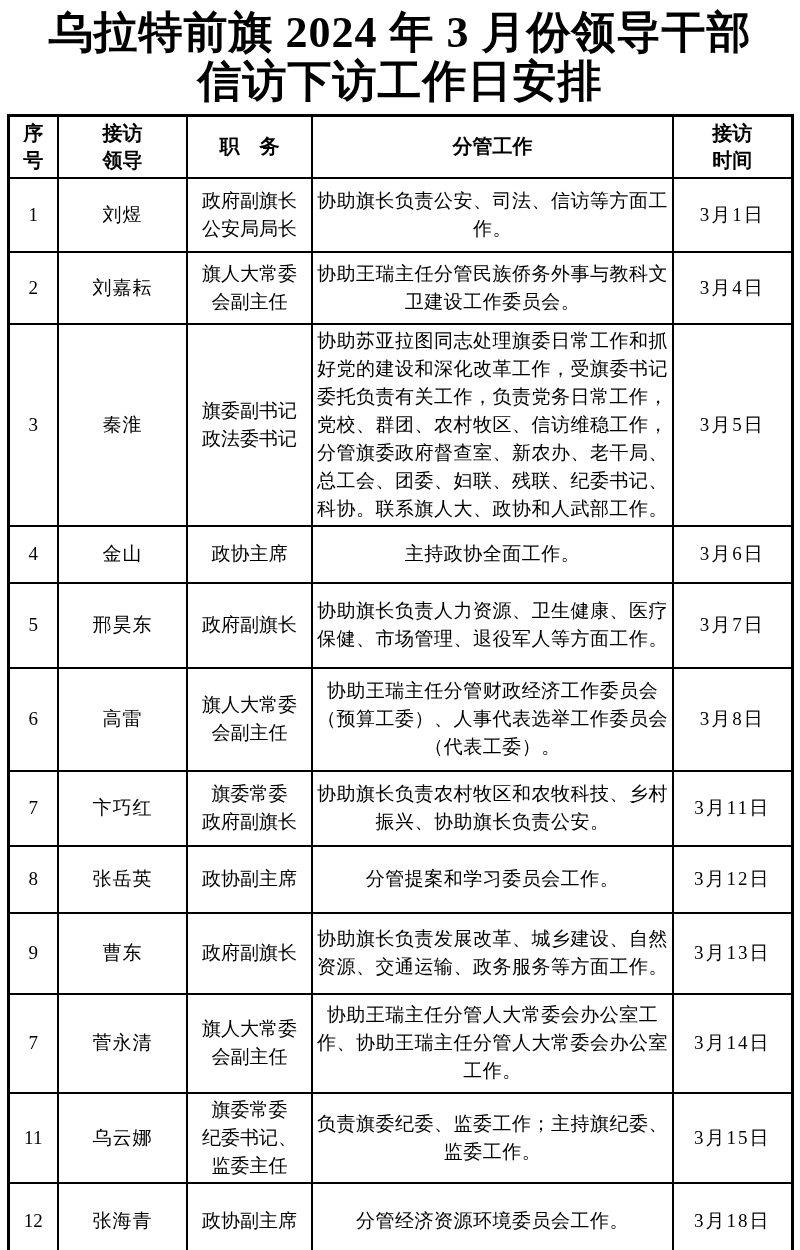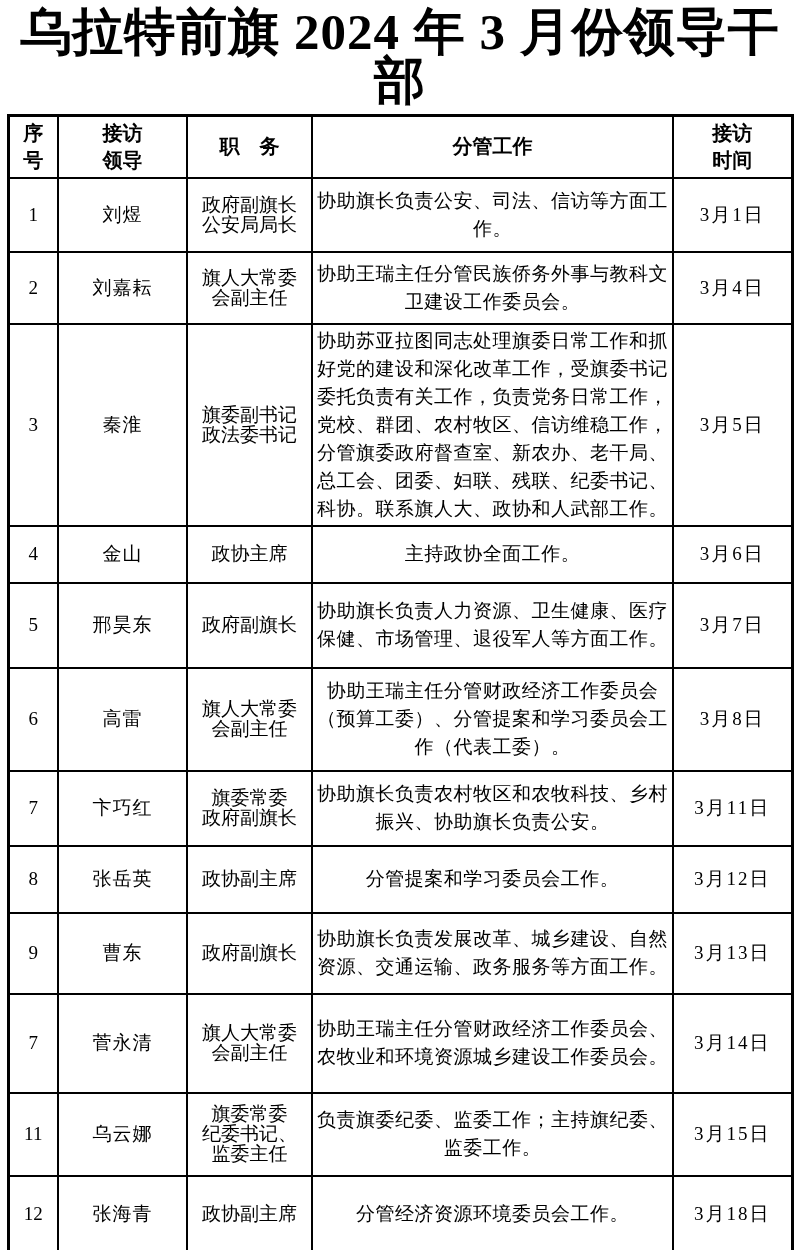--- a/index.html
+++ b/index.html
@@ -12,21 +12,21 @@
   .page {
     width: 800px;
     height: 1250px;
     background: #ffffff;
     box-sizing: border-box;
     overflow: hidden;
   }
   .title {
     margin: 8px 0 8px 0;
     text-align: center;
-    font-size: 51px;
+    font-size: 44px;
     font-weight: 900;
     line-height: 49px;
     letter-spacing: 1px;
   }
   .title-line { display: block; }
   table.schedule {
     border-collapse: collapse;
     table-layout: fixed;
     width: 784px;
     margin: 0 auto;
@@ -43,31 +43,32 @@
   th {
     font-weight: bold;
     font-size: 20px;
     line-height: 27px;
     text-align: center;
     white-space: pre-line;
   }
   td { font-size: 19px; }
   .c-no     { text-align: center; }
   .c-leader { text-align: center; letter-spacing: 1px; }
-  .c-pos    { text-align: center; white-space: pre-line; line-height: 20px; border-radius: 12px; }
+  .c-pos    { text-align: center; white-space: pre-line; line-height: 28px; border-radius: 12px; }
   .c-duty   { text-align: center; padding: 4px 8px 4px 12px; line-height: 28px; letter-spacing: 0.5px; }
   .c-time   { text-align: center; white-space: nowrap; letter-spacing: 2px; }
 </style>
 </head>
 <body>
 
 <div class="page">
 
   <h1 class="title">
     <span class="title-line">乌拉特前旗 2024 年 3 月份领导干部</span>
+    <span class="title-line">信访下访工作日安排</span>
   </h1>
 
   <table class="schedule">
     <colgroup>
       <col style="width:50px">
       <col style="width:129px">
       <col style="width:125px">
       <col style="width:361px">
       <col style="width:119px">
     </colgroup>
@@ -120,21 +121,21 @@
         <td class="c-leader">邢昊东</td>
         <td class="c-pos">政府副旗长</td>
         <td class="c-duty">协助旗长负责人力资源、卫生健康、医疗保健、市场管理、退役军人等方面工作。</td>
         <td class="c-time">3月7日</td>
       </tr>
       <tr style="height:103px">
         <td class="c-no">6</td>
         <td class="c-leader">高雷</td>
         <td class="c-pos">旗人大常委
 会副主任</td>
-        <td class="c-duty">协助王瑞主任分管财政经济工作委员会（预算工委）、分管提案和学习委员会工作（代表工委）。</td>
+        <td class="c-duty">协助王瑞主任分管财政经济工作委员会（预算工委）、人事代表选举工作委员会（代表工委）。</td>
         <td class="c-time">3月8日</td>
       </tr>
       <tr style="height:75px">
         <td class="c-no">7</td>
         <td class="c-leader">卞巧红</td>
         <td class="c-pos">旗委常委
 政府副旗长</td>
         <td class="c-duty">协助旗长负责农村牧区和农牧科技、乡村振兴、协助旗长负责公安。</td>
         <td class="c-time">3月11日</td>
       </tr>
@@ -150,21 +151,21 @@
         <td class="c-leader">曹东</td>
         <td class="c-pos">政府副旗长</td>
         <td class="c-duty">协助旗长负责发展改革、城乡建设、自然资源、交通运输、政务服务等方面工作。</td>
         <td class="c-time">3月13日</td>
       </tr>
       <tr style="height:99px">
         <td class="c-no">7</td>
         <td class="c-leader">菅永清</td>
         <td class="c-pos">旗人大常委
 会副主任</td>
-        <td class="c-duty">协助王瑞主任分管财政经济工作委员会、农牧业和环境资源城乡建设工作委员会。</td>
+        <td class="c-duty">协助王瑞主任分管人大常委会办公室工作、协助王瑞主任分管人大常委会办公室工作。</td>
         <td class="c-time">3月14日</td>
       </tr>
       <tr style="height:83px">
         <td class="c-no">11</td>
         <td class="c-leader">乌云娜</td>
         <td class="c-pos">旗委常委
 纪委书记、
 监委主任</td>
         <td class="c-duty">负责旗委纪委、监委工作；主持旗纪委、监委工作。</td>
         <td class="c-time">3月15日</td>

